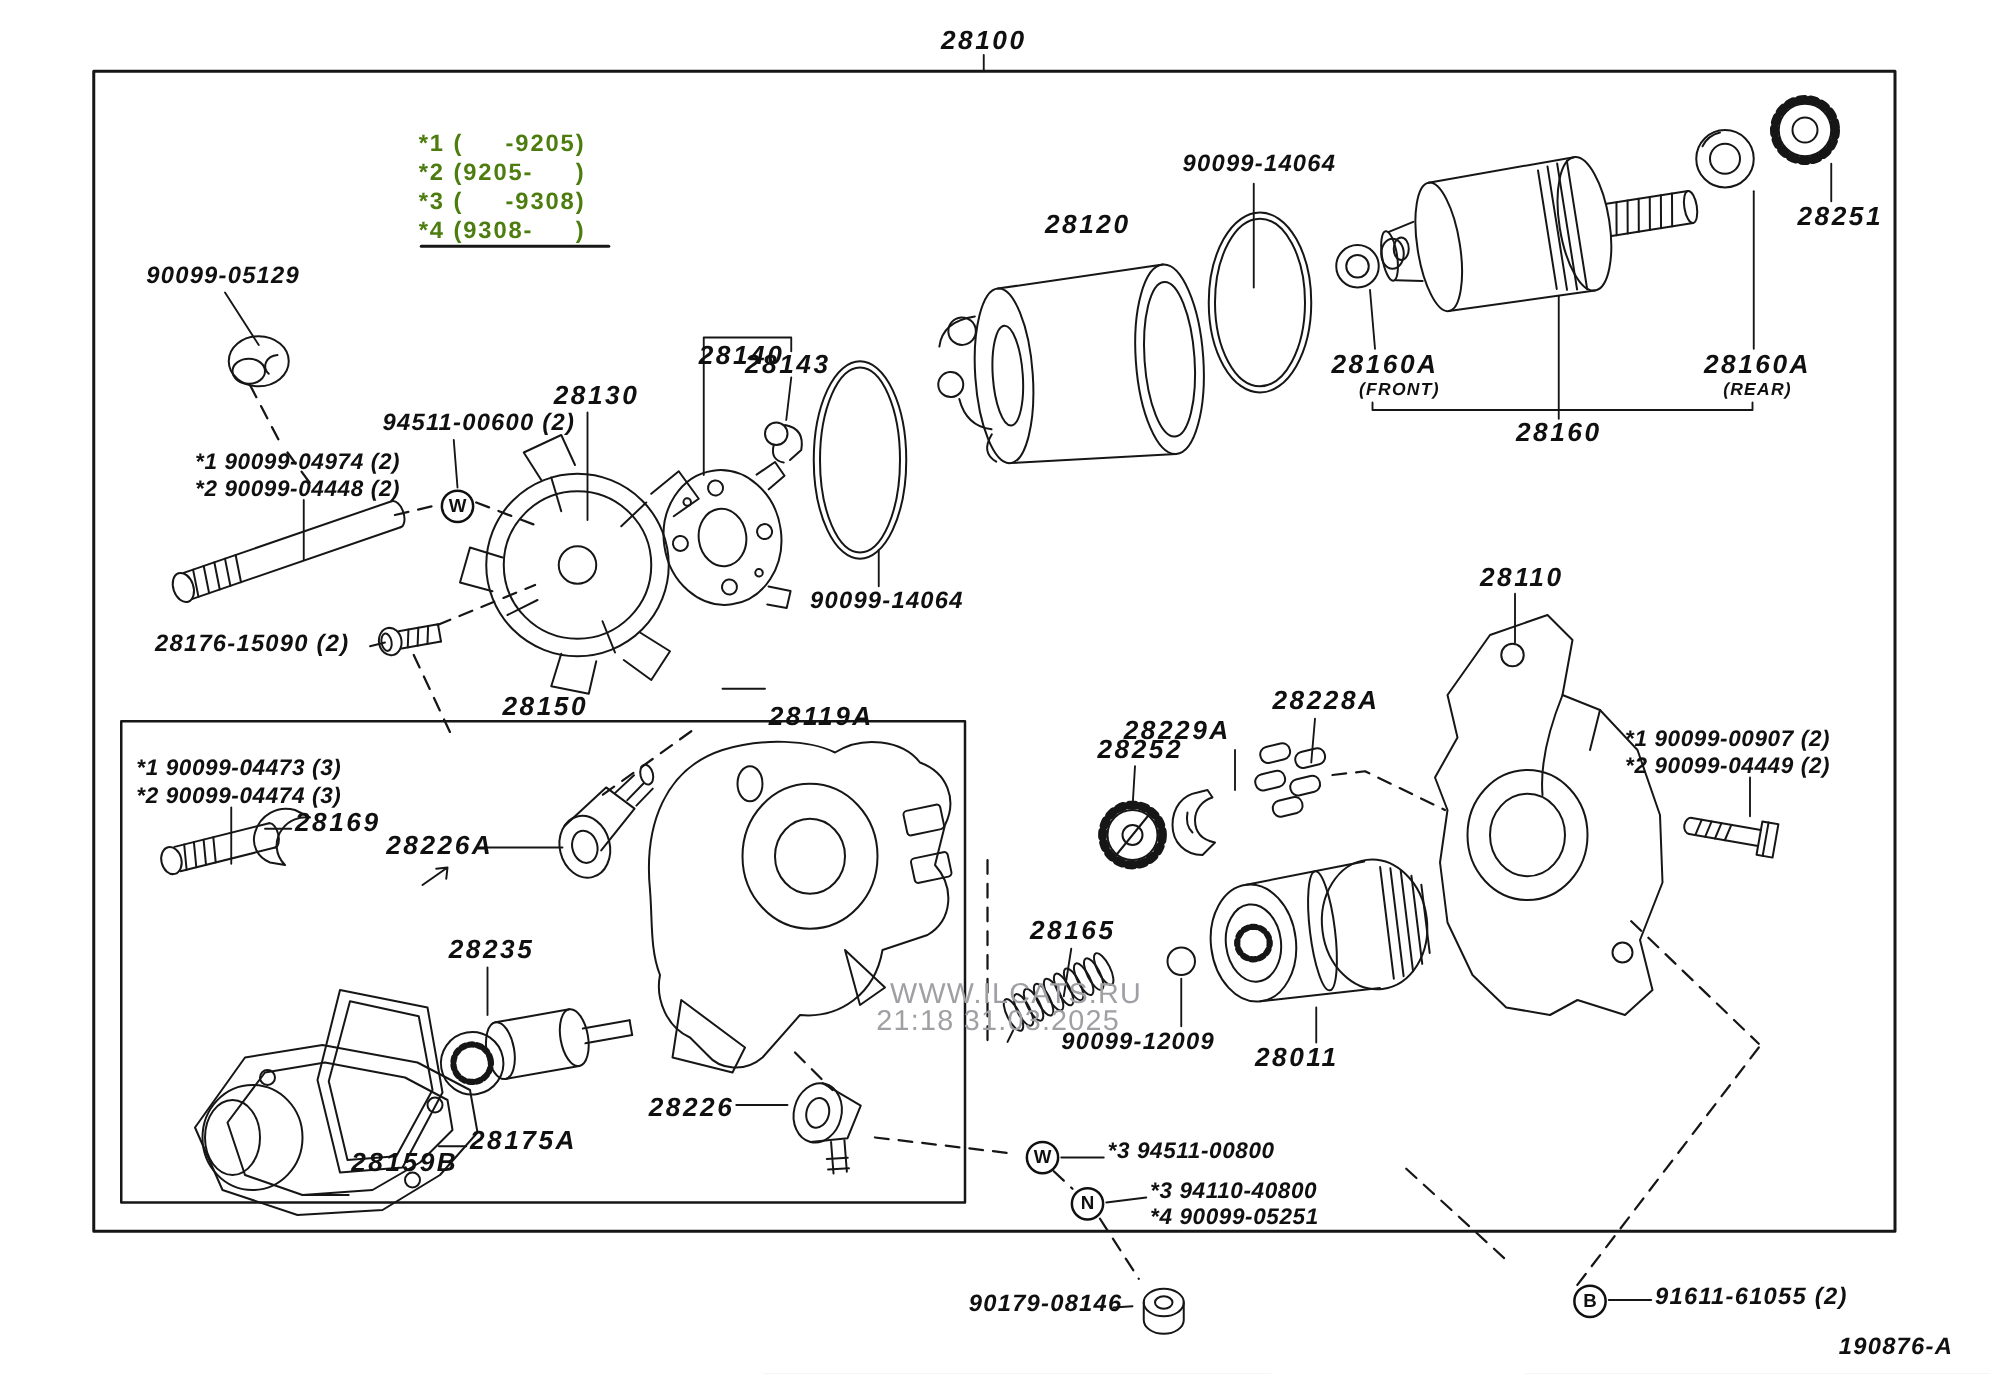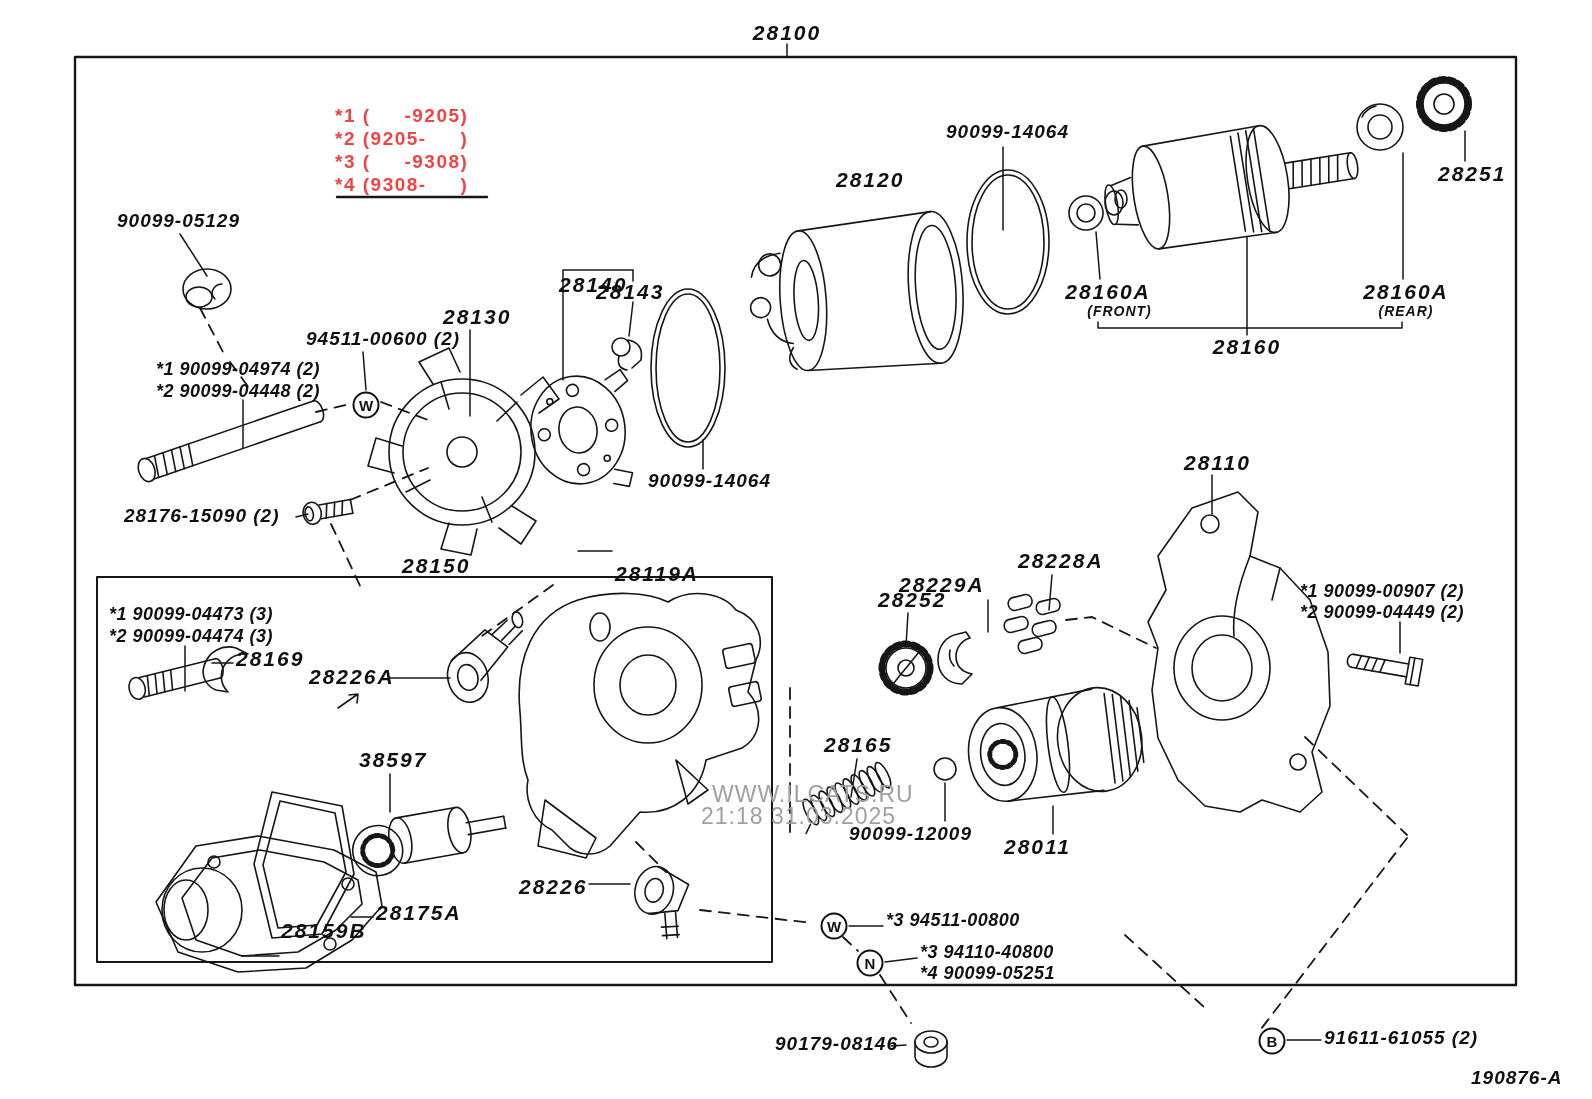--- a/index.html
+++ b/index.html
@@ -18,21 +18,21 @@
   .label.note{font-size:18px;letter-spacing:0.5px;}
   .label.caption{font-size:14px;letter-spacing:1px;}
   .label.center{transform:translateX(-50%);}
   .symbol{
     position:absolute;width:27px;height:27px;border:2.2px solid #101010;border-radius:50%;
     font:bold 15px/23px "Liberation Sans",sans-serif;color:#101010;text-align:center;
     transform:translate(-50%,-50%);box-sizing:border-box;background:#fff;
   }
   .legend{position:absolute;left:335px;top:104px;}
   .legend-line{
-    font:bold 19px/23px "Liberation Sans",sans-serif;color:#ef4444;
+    font:bold 19px/23px "Liberation Sans",sans-serif;color:#4d7c0f;
     letter-spacing:1.5px;white-space:pre;
   }
   .wm{
     position:absolute;color:#a0a0a4;font-family:"Liberation Sans",sans-serif;
     font-size:23px;letter-spacing:1px;white-space:pre;z-index:3;
   }
 </style>
 </head>
 <body>
 
@@ -401,21 +401,21 @@
       <div class="label pn" style="left: 402px; top: 555px;">28150</div>
       <div class="label code" style="left: 648px; top: 471px;">90099-14064</div>
       <div class="label pn" style="left: 615px; top: 540px; margin-top: 23px;">28119A</div>
       <div class="label pn" style="left: 878px; top: 589px;">28252</div>
       <div class="label pn" style="left: 899px; top: 574px; text-align: right;">28229A</div>
       <div class="label pn" style="left: 1018px; top: 550px;">28228A</div>
       <div class="label note" style="left: 109px; top: 605px;">*1 90099-04473 (3)</div>
       <div class="label note" style="left: 109px; top: 627px;">*2 90099-04474 (3)</div>
       <div class="label pn" style="left: 236px; top: 648px;">28169</div>
       <div class="label pn" style="left: 309px; top: 666px;">28226A</div>
-      <div class="label pn" style="left: 359px; top: 749px;">38597</div>
+      <div class="label pn" style="left: 359px; top: 749px;">28235</div>
       <div class="label pn" style="left: 519px; top: 876px;">28226</div>
       <div class="label pn" style="left: 824px; top: 734px;">28165</div>
       <div class="label code" style="left: 849px; top: 824px; text-align: center;">90099-12009</div>
       <div class="label pn" style="left: 1004px; top: 836px;">28011</div>
       <div class="label pn" style="left: 376px; top: 902px;">28175A</div>
       <div class="label pn" style="left: 281px; top: 920px;">28159B</div>
       <div class="label note" style="left: 886px; top: 911px;">*3 94511-00800</div>
       <div class="label note" style="left: 920px; top: 943px;">*3 94110-40800</div>
       <div class="label note" style="left: 920px; top: 964px;">*4 90099-05251</div>
       <div class="label code" style="left: 775px; top: 1034px;">90179-08146</div>

